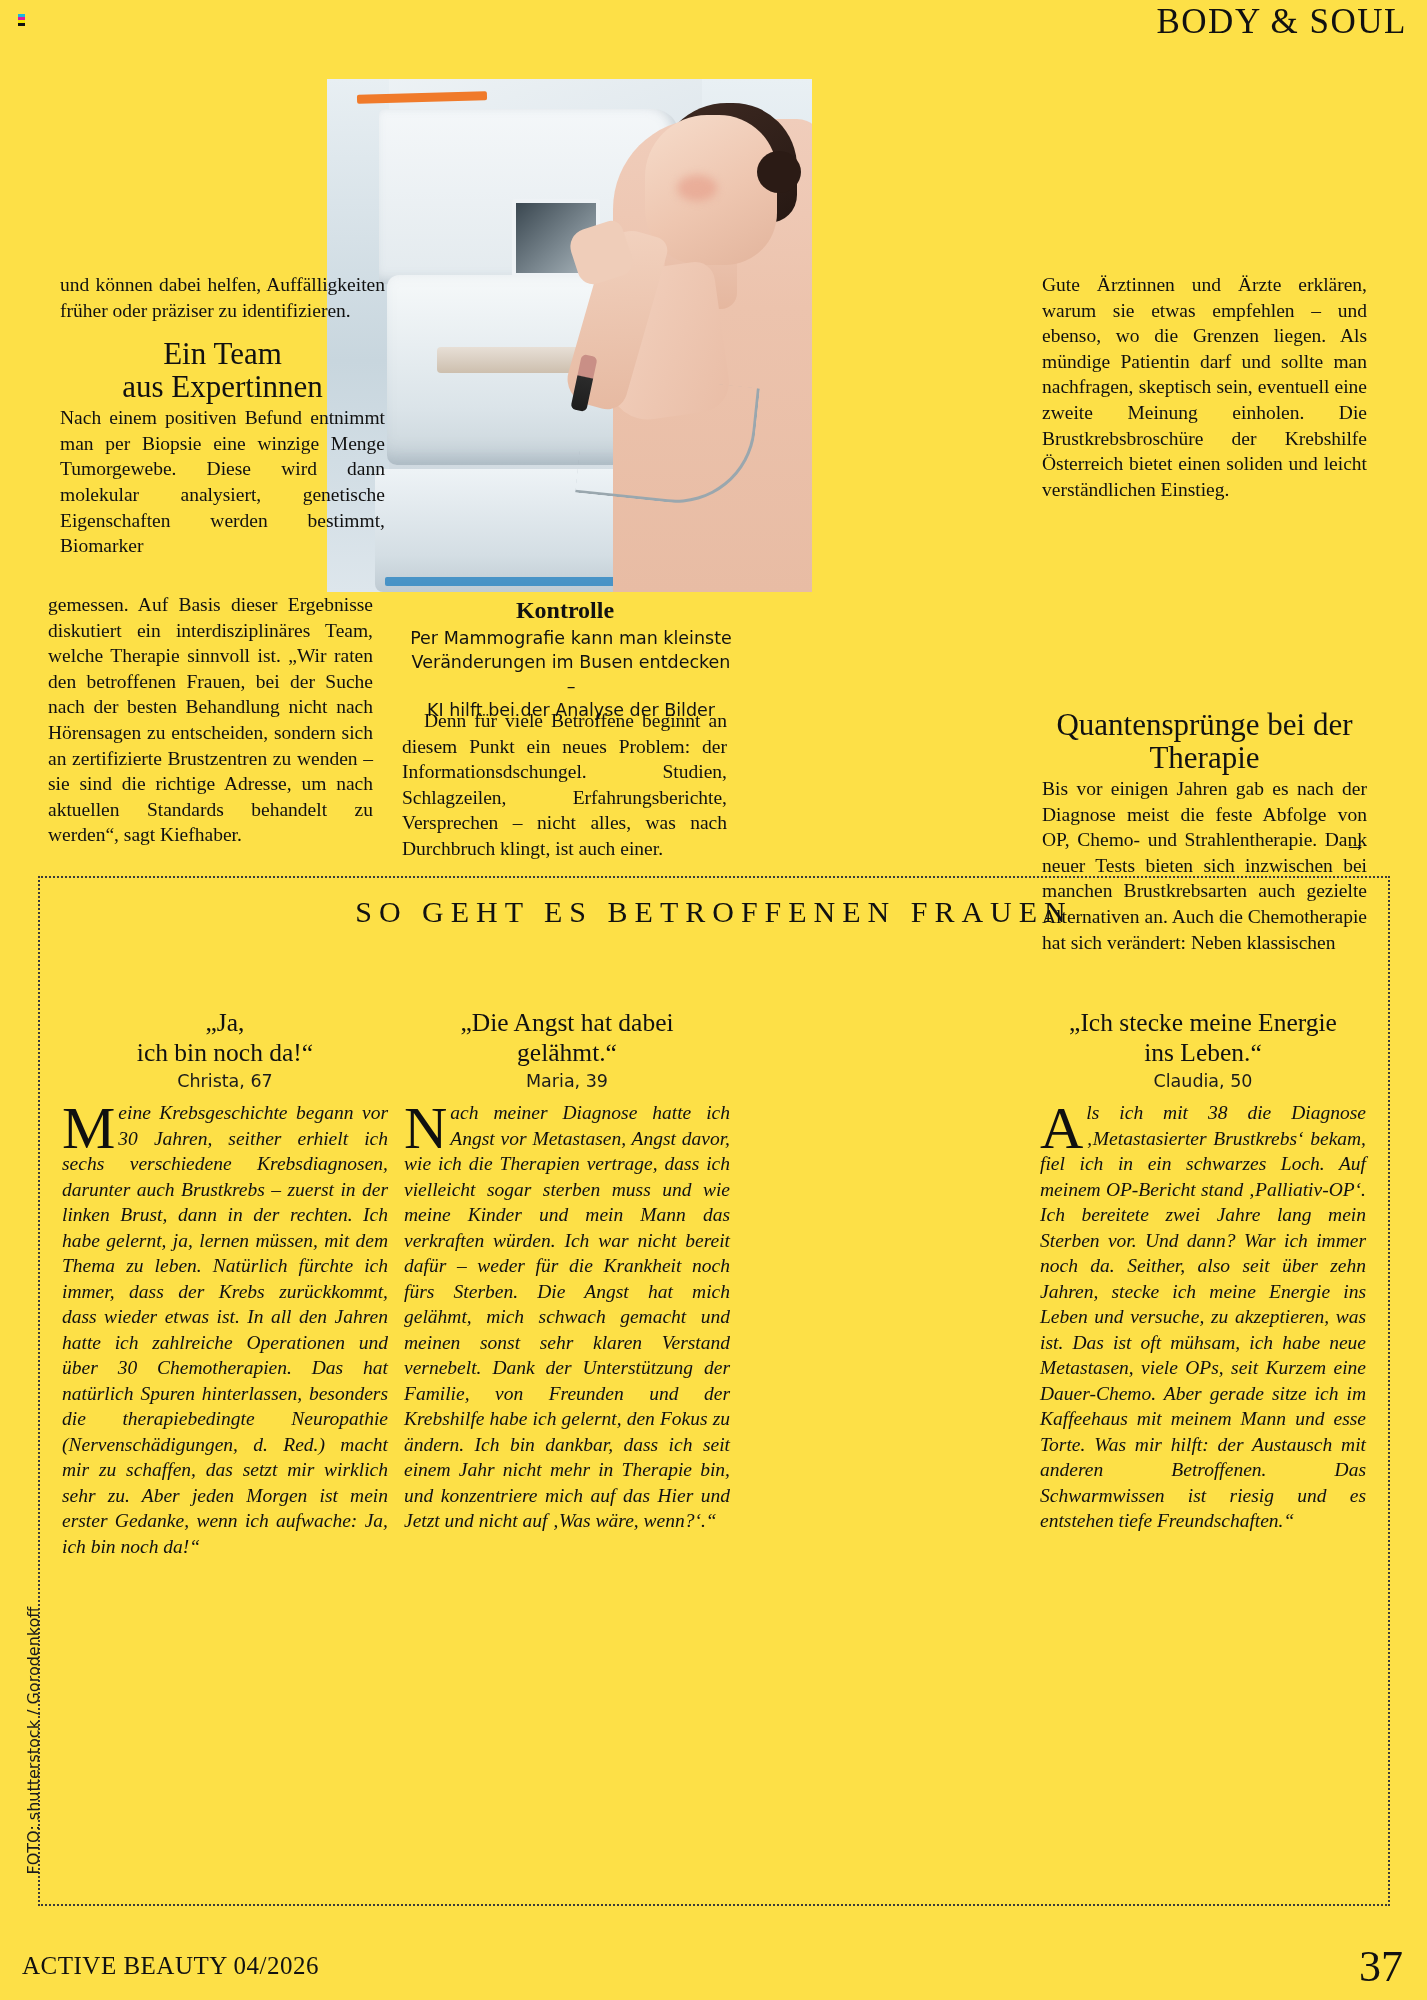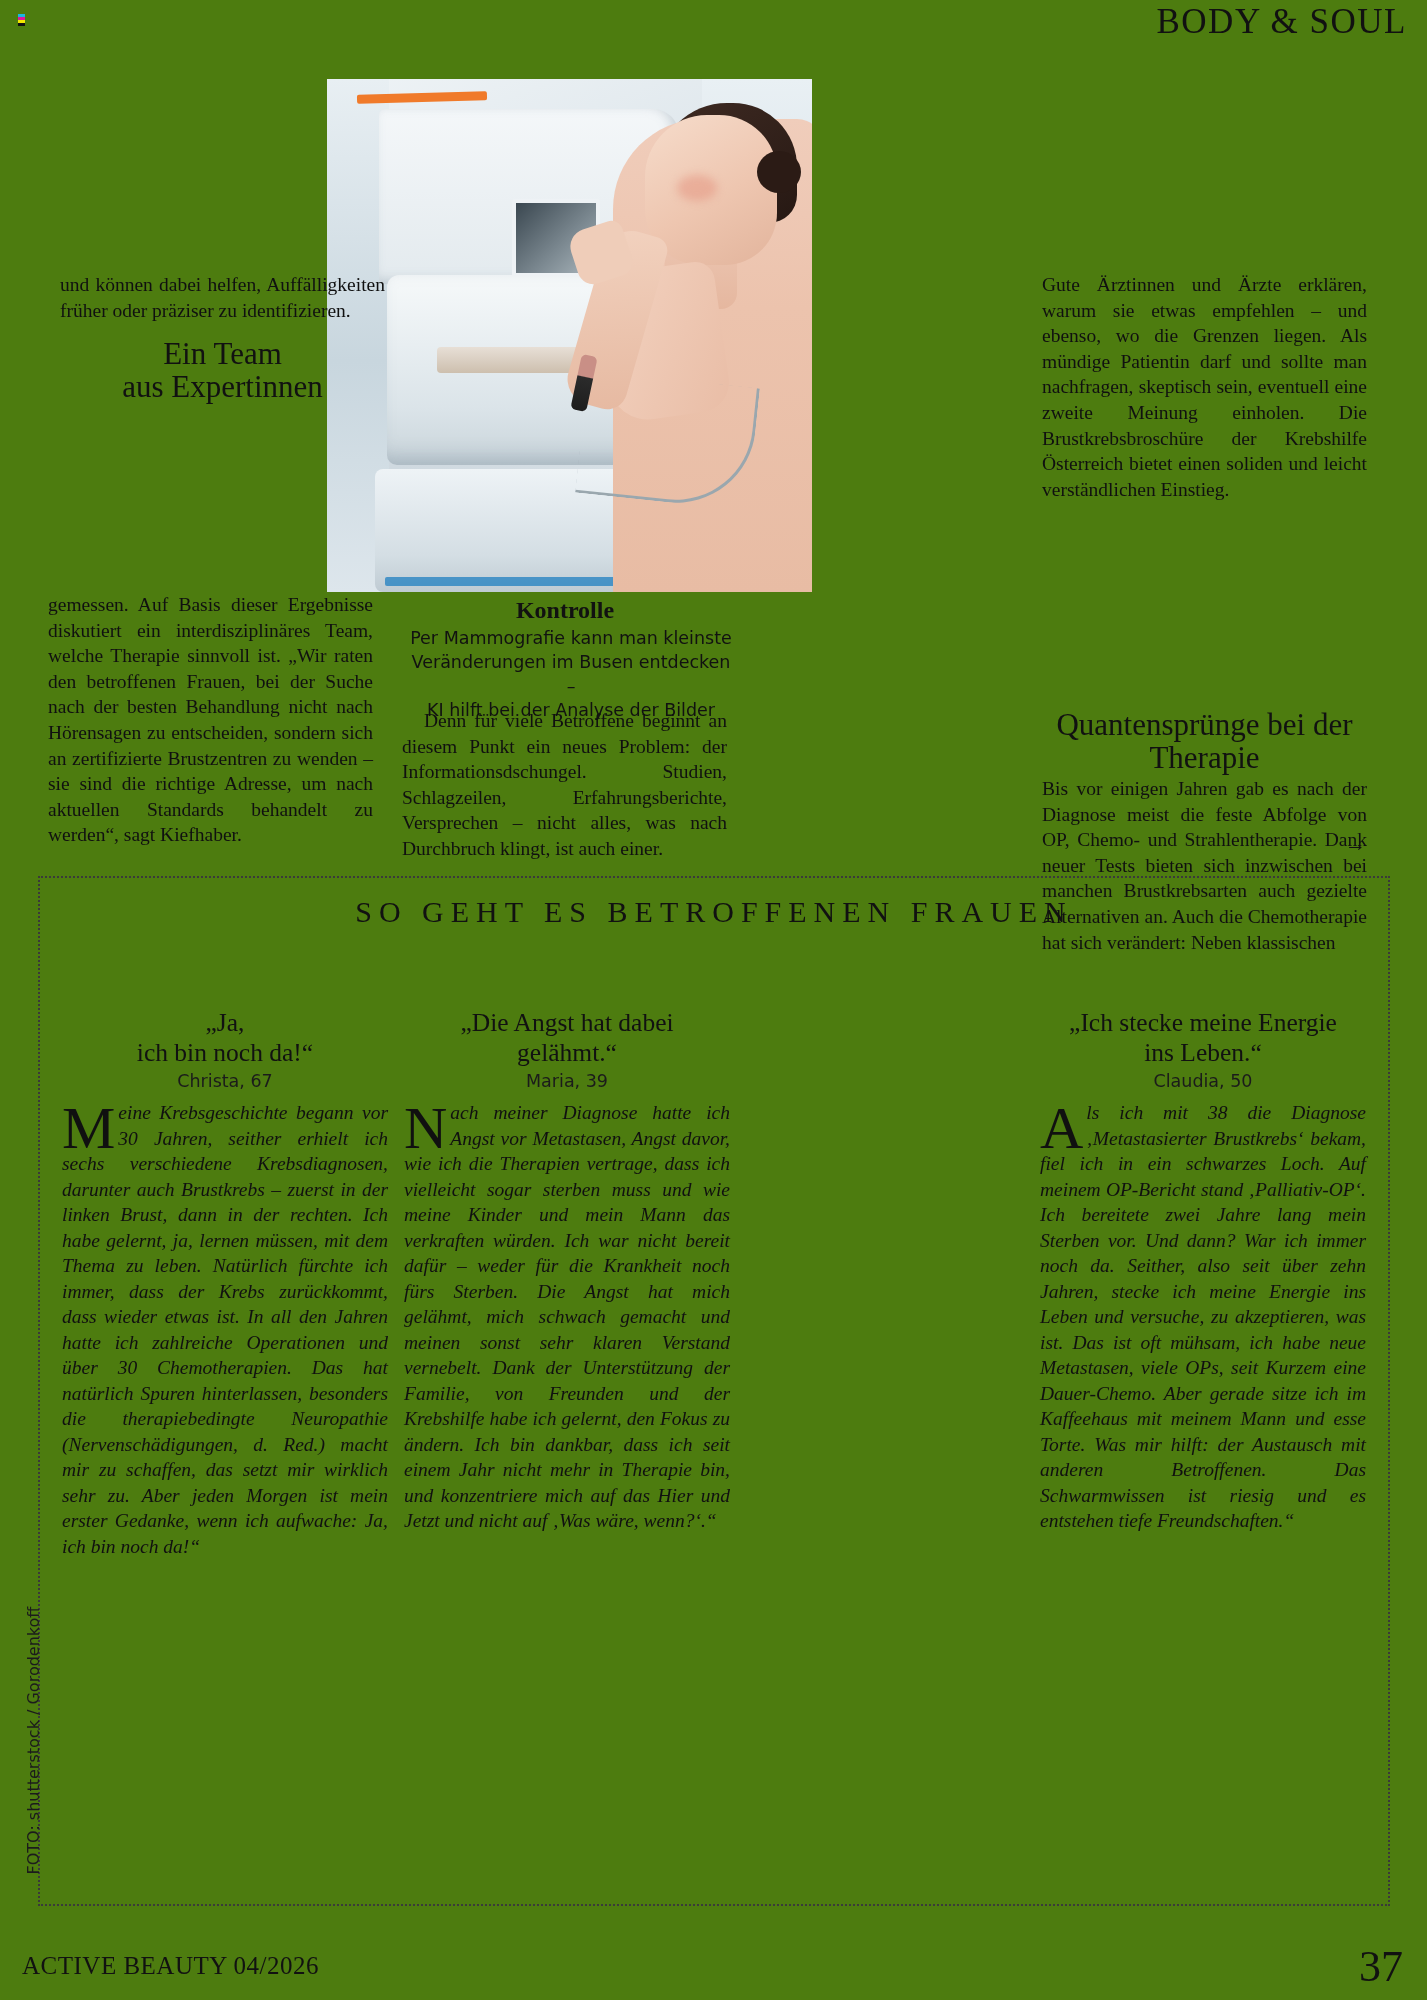--- a/index.html
+++ b/index.html
@@ -4,21 +4,21 @@
 <style>
   html, body {
     margin: 0;
     padding: 0;
     background: #ffffff;
   }
   .page {
     position: relative;
     width: 1427px;
     height: 2000px;
-    background: #4d7c0f;
+    background: #fde047;
     overflow: hidden;
     font-family: "Liberation Serif", serif;
     color: #0d0d0d;
   }
 
   
   .masthead {
     position: absolute;
     top: 2px;
     right: 20px;
@@ -347,20 +347,21 @@
     <div class="arm-h"></div>
     <div class="hand"></div>
     <div class="cable"></div>
     <div class="probe"></div>
   </div>
 
   <div class="col col-left">
     <p>und können dabei helfen, Auffälligkeiten früher oder präziser zu identifizieren.</p>
     <p class="subhead">Ein Team</p>
     <p class="subhead" style="margin-top:0 !important">aus Expertinnen</p>
+    <p>Nach einem positiven Befund entnimmt man per Biopsie eine winzige Menge Tumorgewebe. Diese wird dann molekular analysiert, genetische Eigenschaften werden bestimmt, Biomarker</p>
   </div>
 
   <div class="col col-left-wide">
     <p>gemessen. Auf Basis dieser Ergebnisse diskutiert ein interdisziplinäres Team, welche Therapie sinnvoll ist. „Wir raten den betroffenen Frauen, bei der Suche nach der besten Behandlung nicht nach Hörensagen zu entscheiden, sondern sich an zertifizierte Brustzentren zu wenden – sie sind die richtige Adresse, um nach aktuellen Standards behandelt zu werden“, sagt Kiefhaber.</p>
   </div>
 
   <div class="caption">
     <div class="caption-title">Kontrolle</div>
     <div class="caption-body">Per Mammografie kann man kleinste</div>
     <div class="caption-body">Veränderungen im Busen entdecken –</div>

